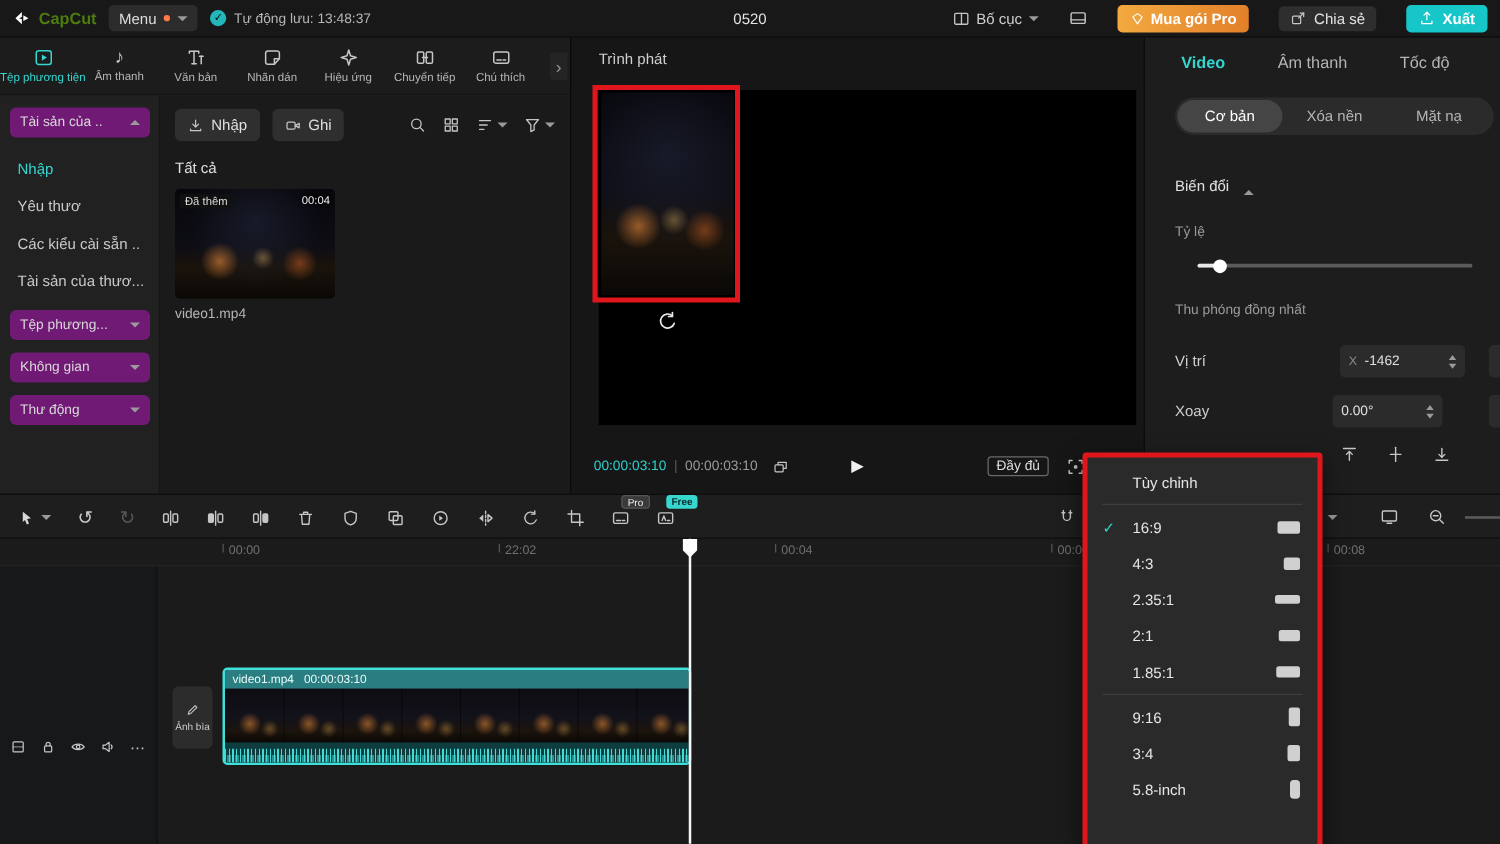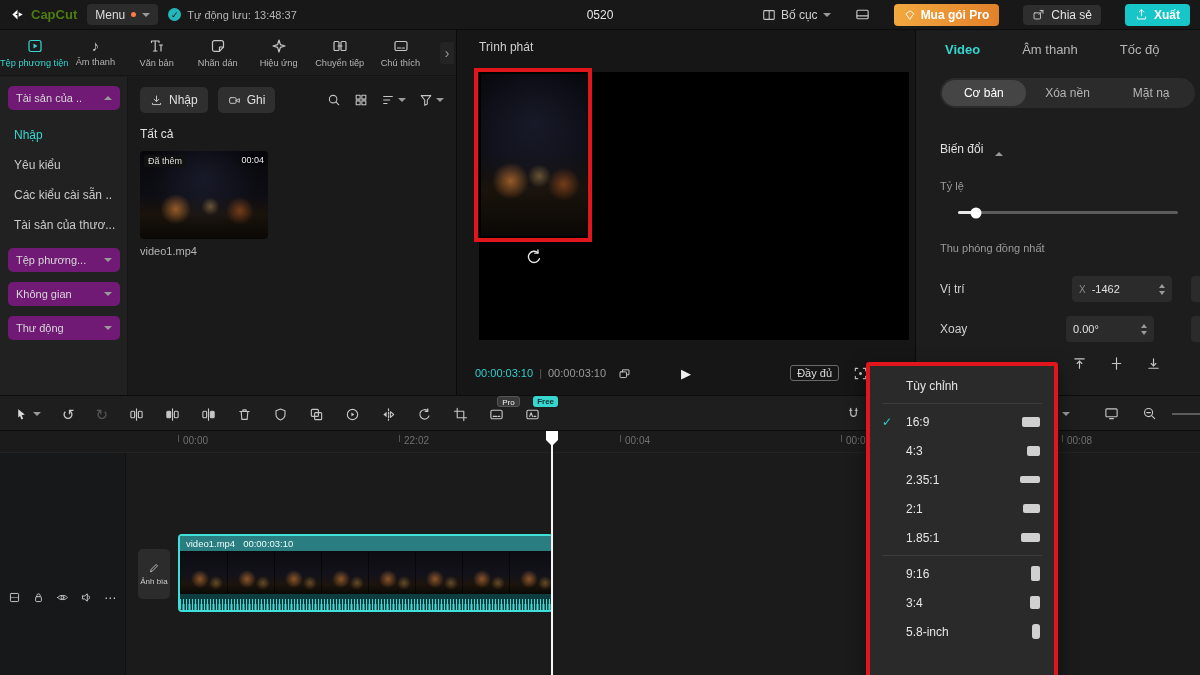--- a/index.html
+++ b/index.html
@@ -263,21 +263,21 @@
       </div>
       <div id="tabs-expander">›</div>
     </div>
 
     <aside id="media-sidebar">
       <div class="side-btn">
         <span>Tài sản của ..</span>
         <i class="cup"></i>
       </div>
       <div class="side-item active">Nhập</div>
-      <div class="side-item">Yêu kiểu</div>
+      <div class="side-item">Yêu thươ</div>
       <div class="side-item">Các kiểu cài sẵn ..</div>
       <div class="side-item">Tài sản của thươ...</div>
       <div style="height:8px"></div>
       <div class="side-btn">
         <span>Tệp phương...</span>
         <i class="cdown"></i>
       </div>
       <div class="side-btn">
         <span>Không gian</span>
         <i class="cdown"></i>

